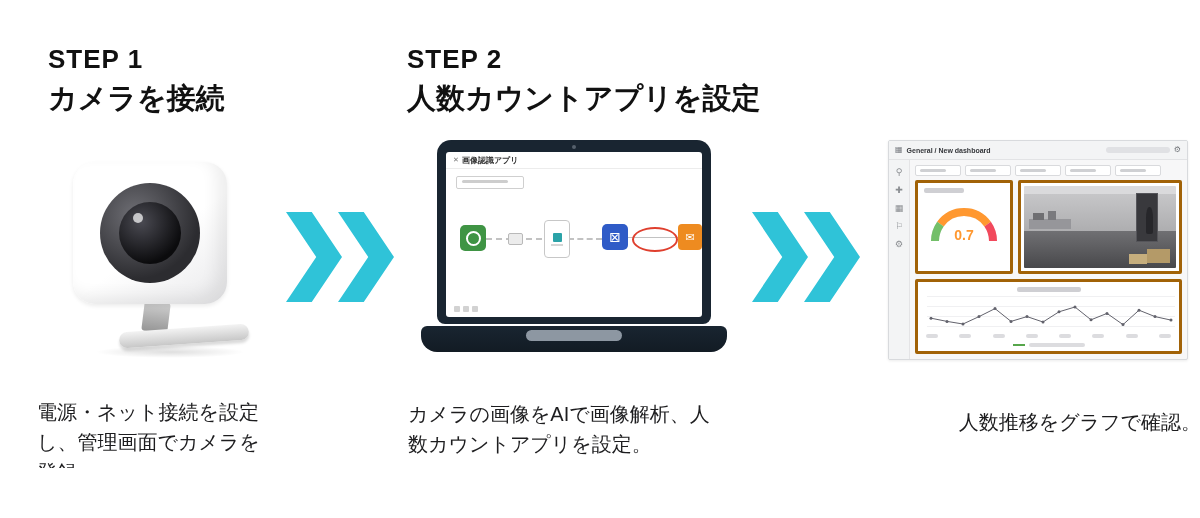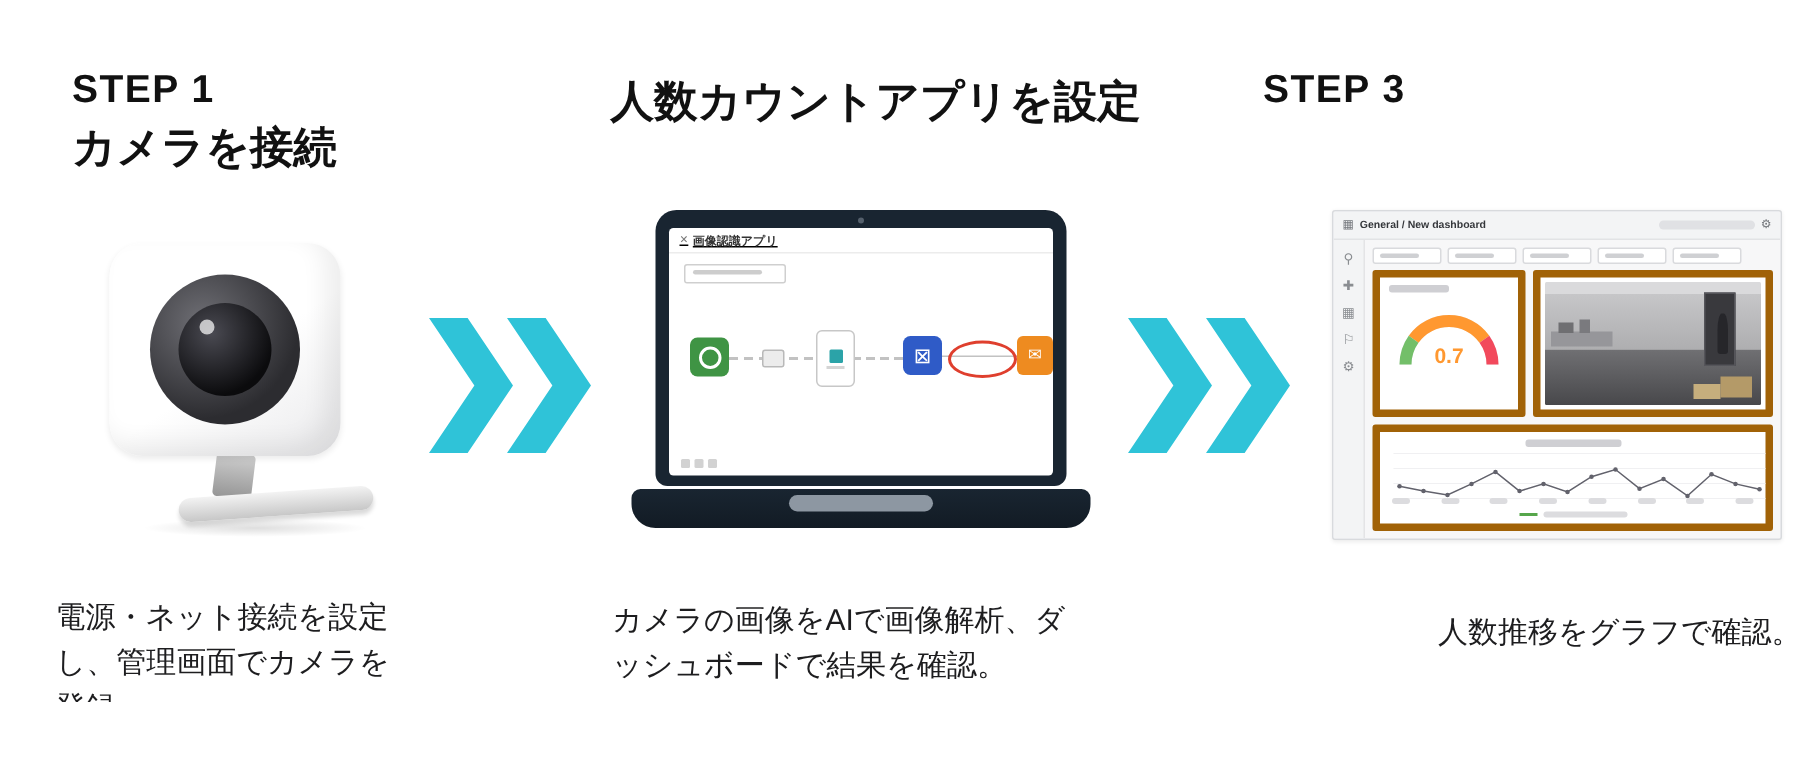--- a/index.html
+++ b/index.html
@@ -37,21 +37,21 @@
     background:linear-gradient(#cfcfcf,#969696);transform:rotate(7deg);}
   .cam-base{position:absolute;left:64px;top:172px;width:130px;height:16px;border-radius:8px;
     background:linear-gradient(#f3f3f3,#c7c7c7);transform:rotate(-4deg);box-shadow:0 3px 3px rgba(0,0,0,.15);}
   .cam-shadow{position:absolute;left:40px;top:190px;width:150px;height:12px;border-radius:50%;
     background:radial-gradient(ellipse,rgba(0,0,0,.13),transparent 70%);}
   
   .laptop{position:absolute;left:421px;top:140px;width:306px;height:218px;}
   .lap-screen{position:absolute;left:16px;top:0;width:274px;height:184px;border-radius:14px 14px 8px 8px;
     background:var(--color-laptop-body,#192531);}
   .lap-cam{position:absolute;left:50%;top:5px;width:4px;height:4px;margin-left:-2px;border-radius:50%;background:#55606c;}
-  .lap-display{position:absolute;left:9px;right:9px;top:12px;bottom:7px;background:#fff;border-radius:3px;overflow:hidden;text-decoration:underline;}
+  .lap-display{position:absolute;left:9px;right:9px;top:12px;bottom:7px;background:#fff;border-radius:3px;overflow:hidden;}
   .fe-tabbar{height:16px;border-bottom:1px solid #ececec;display:flex;align-items:center;gap:3px;padding:0 7px;}
   .fe-close{font-size:7px;color:#777;} .fe-title{font-size:8px;color:#333;font-weight:700;}
   .fe-chip{position:absolute;left:10px;top:24px;width:66px;height:11px;border:1px solid #cfcfcf;border-radius:2px;}
   .fe-chip span{position:absolute;left:5px;top:3px;width:46px;height:3px;background:#cdcdcd;border-radius:2px;}
   .fe-flow{position:absolute;left:0;top:52px;width:256px;height:70px;}
   .wire{position:absolute;height:0;border-top:2px dashed #c2c2c2;}
   .wire.w1{left:40px;top:34px;width:56px;}
   .wire.w2{left:122px;top:34px;width:34px;}
   .wire.w3{left:182px;top:33px;width:50px;border-top-style:solid;border-top-width:1px;}
   .node{position:absolute;border-radius:5px;display:flex;align-items:center;justify-content:center;}
@@ -79,21 +79,21 @@
   .db-breadcrumb{font-size:7px;color:#34363a;font-weight:700;white-space:nowrap;}
   .db-top-smudge{margin-left:auto;width:64px;height:6px;background:#e0e1e4;border-radius:3px;}
   .db-body{display:flex;height:199px;}
   .db-sidebar{width:20px;background:#f3f4f5;border-right:1px solid #e4e4e6;display:flex;flex-direction:column;align-items:center;gap:9px;padding-top:8px;}
   .db-sidebar span{font-size:9px;color:#8a8d91;line-height:1;}
   .db-main{flex:1;padding:5px;display:flex;flex-direction:column;overflow:hidden;}
   .db-filters{display:flex;gap:4px;margin-bottom:4px;}
   .db-filters span{width:44px;height:9px;background:#fff;border:1px solid #d9dadd;border-radius:2px;position:relative;}
   .db-filters span::after{content:"";position:absolute;left:4px;top:3px;width:26px;height:3px;background:#cfd0d3;border-radius:2px;}
   .db-row{display:flex;gap:5px;}
-  .panel{background:#fff;border:5px solid #a16207;border-radius:2px;position:relative;}
+  .panel{background:#fff;border:3px solid #a16207;border-radius:2px;position:relative;}
   .gauge-panel{width:92px;height:88px;}
   .panel-smudge{position:absolute;left:6px;top:5px;width:40px;height:5px;background:#cfcfd3;border-radius:2px;}
   .gauge-svg{position:absolute;left:6px;top:16px;}
   .gauge-value{position:absolute;left:0;top:44px;width:100%;text-align:center;
     font-size:14px;font-weight:700;color:var(--color-gauge-value,#ff9830);}
   .image-panel{flex:1;height:88px;}
   .room{position:absolute;inset:3px;overflow:hidden;border-radius:1px;}
   .room-ceiling{position:absolute;left:0;top:0;width:100%;height:10%;background:#dadadc;}
   .room-wall{position:absolute;left:0;top:10%;width:100%;height:45%;background:linear-gradient(#c6c6c8,#aeaeb0);}
   .room-floor{position:absolute;left:0;bottom:0;width:100%;height:45%;background:linear-gradient(#707073,#48484b);}
@@ -136,20 +136,21 @@
   </div>
 
   <p class="step-desc d1">電源・ネット接続を設定し、管理画面でカメラを登録。</p>
 
   <div class="arrow a1">
     <span class="chev"></span>
     <span class="chev"></span>
   </div>
 
   <div class="step-head s2">
+    <h2 class="step-title">STEP 2</h2>
     <h3 class="step-sub">人数カウントアプリを設定</h3>
   </div>
 
   <div class="laptop">
     <div class="lap-screen">
       <span class="lap-cam"></span>
       <div class="lap-display">
         <div class="fe-tabbar">
           <span class="fe-close">✕</span>
           <span class="fe-title">画像認識アプリ</span>
@@ -182,29 +183,28 @@
             <span></span>
             <span></span>
         </div>
       </div>
     </div>
     <div class="lap-base">
       <span class="lap-notch"></span>
     </div>
   </div>
 
-  <p class="step-desc d2">カメラの画像をAIで画像解析、ダッシュボードで結果を確認。</p>
+  <p class="step-desc d2">カメラの画像をAIで画像解析、人数カウントアプリを設定。</p>
 
   <div class="arrow a2">
     <span class="chev"></span>
     <span class="chev"></span>
   </div>
 
   <div class="step-head s3">
-    <h2 class="step-title">STEP 3</h2>
   </div>
 
   <div class="dashboard">
     <div class="db-topbar">
       <span class="db-ic">▦</span>
       <span class="db-breadcrumb">General / New dashboard</span>
       <span class="db-top-smudge"></span>
       <span class="db-ic">⚙</span>
     </div>
     <div class="db-body">

